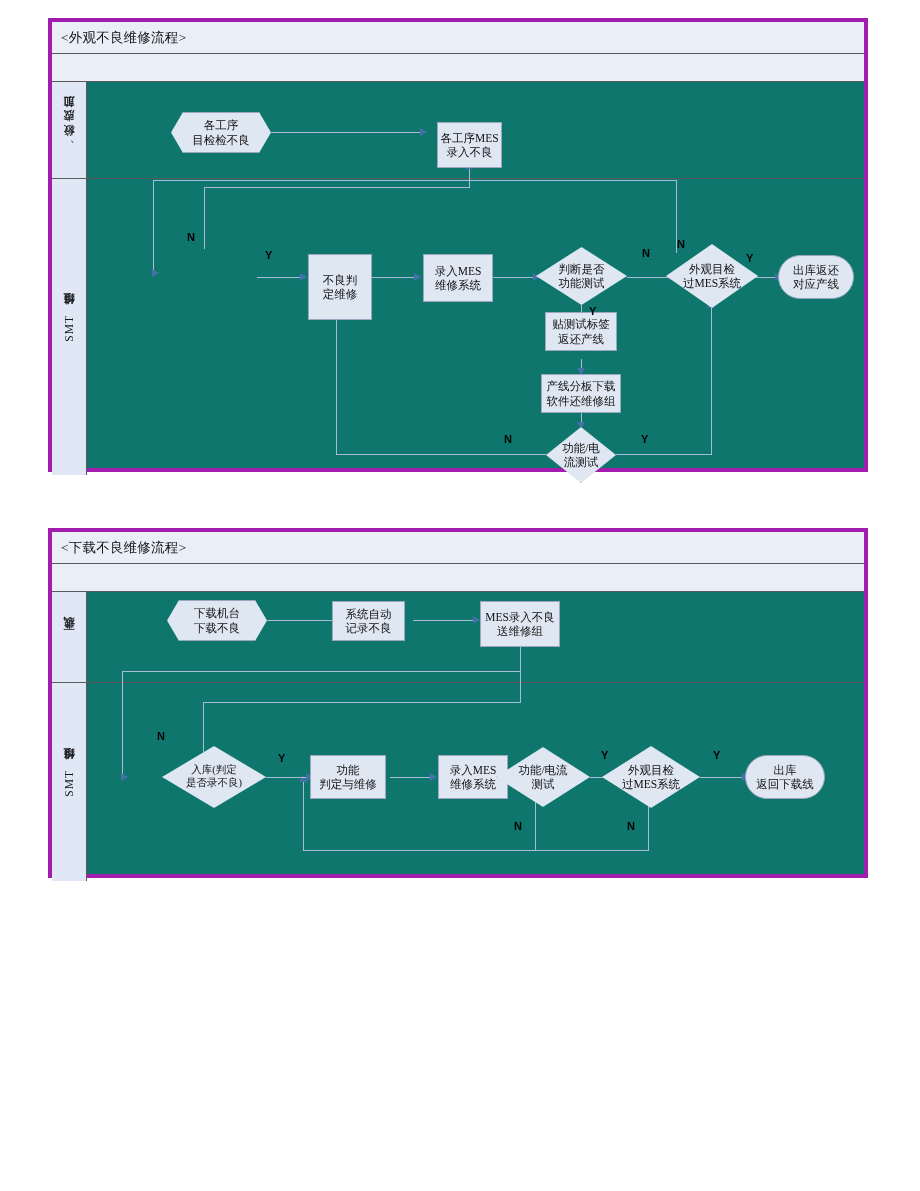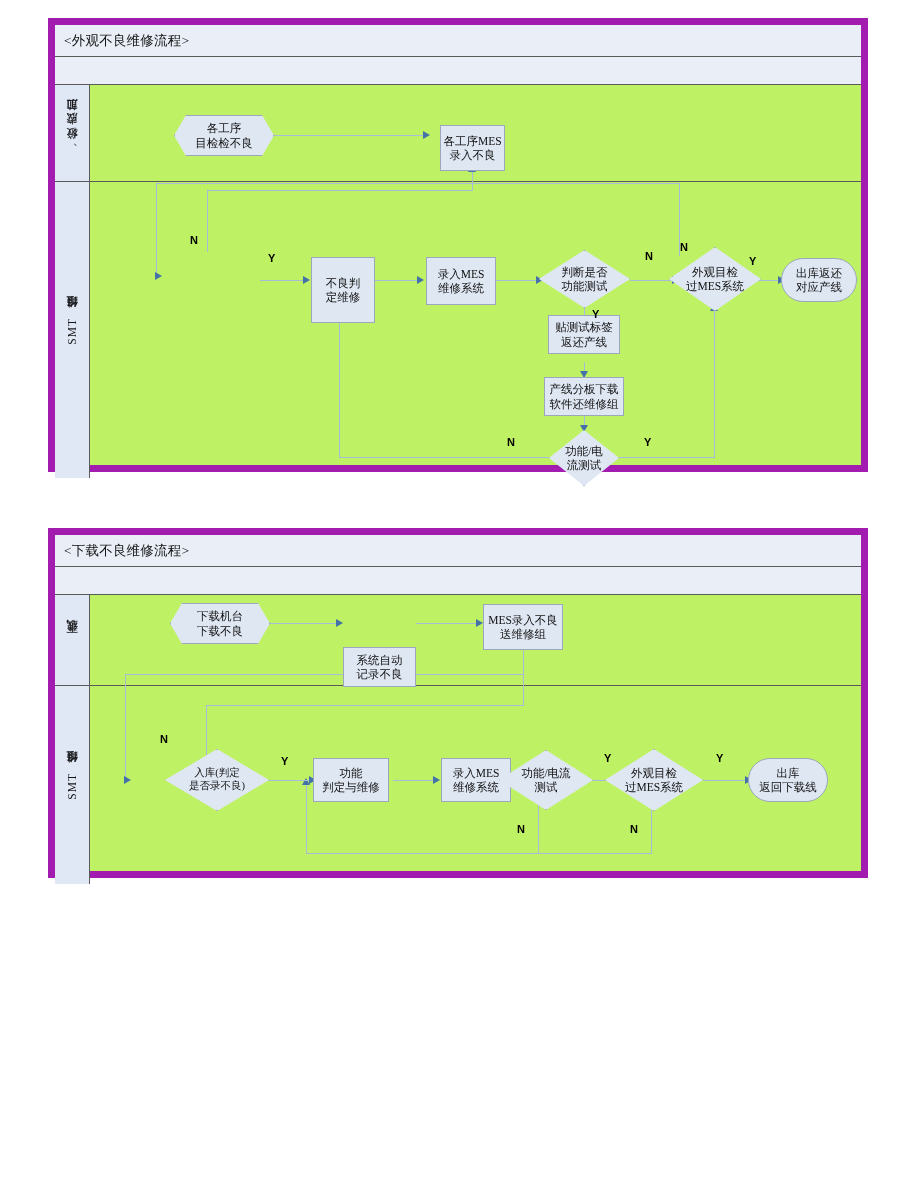--- a/index.html
+++ b/index.html
@@ -4,21 +4,21 @@
 <style>
   html,body{margin:0;padding:0;background:#ffffff;}
   body{
     width:920px;height:1191px;position:relative;overflow:hidden;
     font-family:"Liberation Serif","DejaVu Serif",serif;
     color:#1a1a1a;
   }
   .page{position:absolute;left:0;top:0;width:920px;height:1191px;}
 
   
-  .diagram{position:absolute;border:7px solid #a21caf;background:#bef264;box-sizing:border-box;}
+  .diagram{position:absolute;border:4px solid #a21caf;background:#0f766e;box-sizing:border-box;}
   .d-title{
     position:absolute;left:0;top:0;right:0;height:32px;
     background:#e9eef7;border-bottom:1px solid #5a5a5a;box-sizing:border-box;
     display:flex;align-items:center;padding-left:9px;
     font-size:13.5px;color:#111;letter-spacing:.2px;
   }
   .d-sub{
     position:absolute;left:0;top:32px;right:0;height:28px;
     background:#e9eef7;border-bottom:1px solid #5a5a5a;box-sizing:border-box;
   }
@@ -247,21 +247,21 @@
     <div class="hl" style="left:538px;top:245px;width:38px;"></div>
     <div class="arw r" style="left:574px;top:241px;"></div>
 
     <div class="hl" style="left:648px;top:245px;width:44px;"></div>
     <div class="arw r" style="left:690px;top:241px;"></div>
 
     <div class="node hex" style="left:115px;top:68px;width:100px;height:41px;">
       <span class="txt">下载机台<br>下载不良</span>
     </div>
 
-    <div class="node rect" style="left:288px;top:69px;width:73px;height:40px;margin-top:43px;">
+    <div class="node rect" style="left:280px;top:69px;width:73px;height:40px;">
       <span class="txt">系统自动<br>记录不良</span>
     </div>
 
     <div class="node rect" style="left:428px;top:69px;width:80px;height:46px;">
       <span class="txt">MES录入不良<br>送维修组</span>
     </div>
 
     <div class="node dia" style="left:110px;top:214px;width:104px;height:62px;font-size:10.5px;">
       <span class="txt">入库(判定<br>是否录不良)</span>
     </div>

